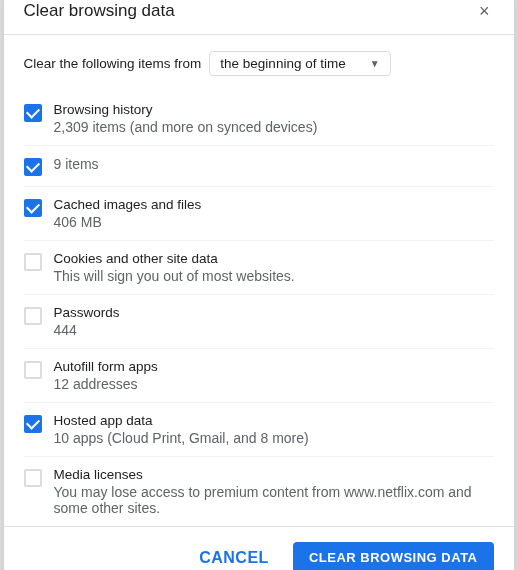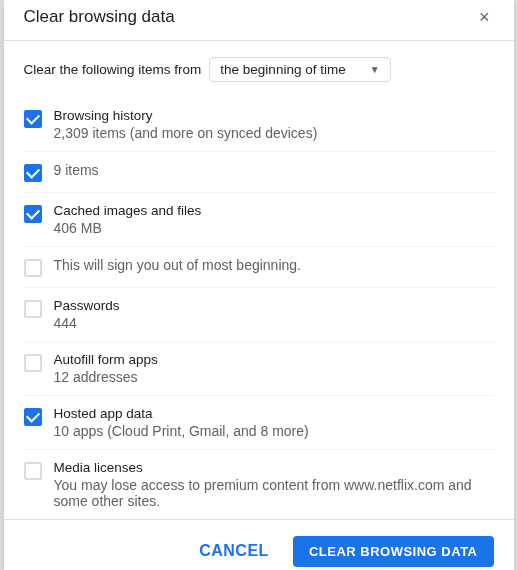--- a/index.html
+++ b/index.html
@@ -208,21 +208,22 @@
           <div class="item-text">
             <span class="item-name">Cached images and files</span>
             <span class="item-sub">406 MB</span>
           </div>
         </div>
         <div class="item-row">
           <div class="checkbox-wrap">
             <div class="checkbox"></div>
           </div>
           <div class="item-text">
-            <span class="item-sub">This will sign you out of most beginning.</span>
+            <span class="item-name">Cookies and other site data</span>
+            <span class="item-sub">This will sign you out of most websites.</span>
           </div>
         </div>
         <div class="item-row">
           <div class="checkbox-wrap">
             <div class="checkbox"></div>
           </div>
           <div class="item-text">
             <span class="item-name">Passwords</span>
             <span class="item-sub">444</span>
           </div>

